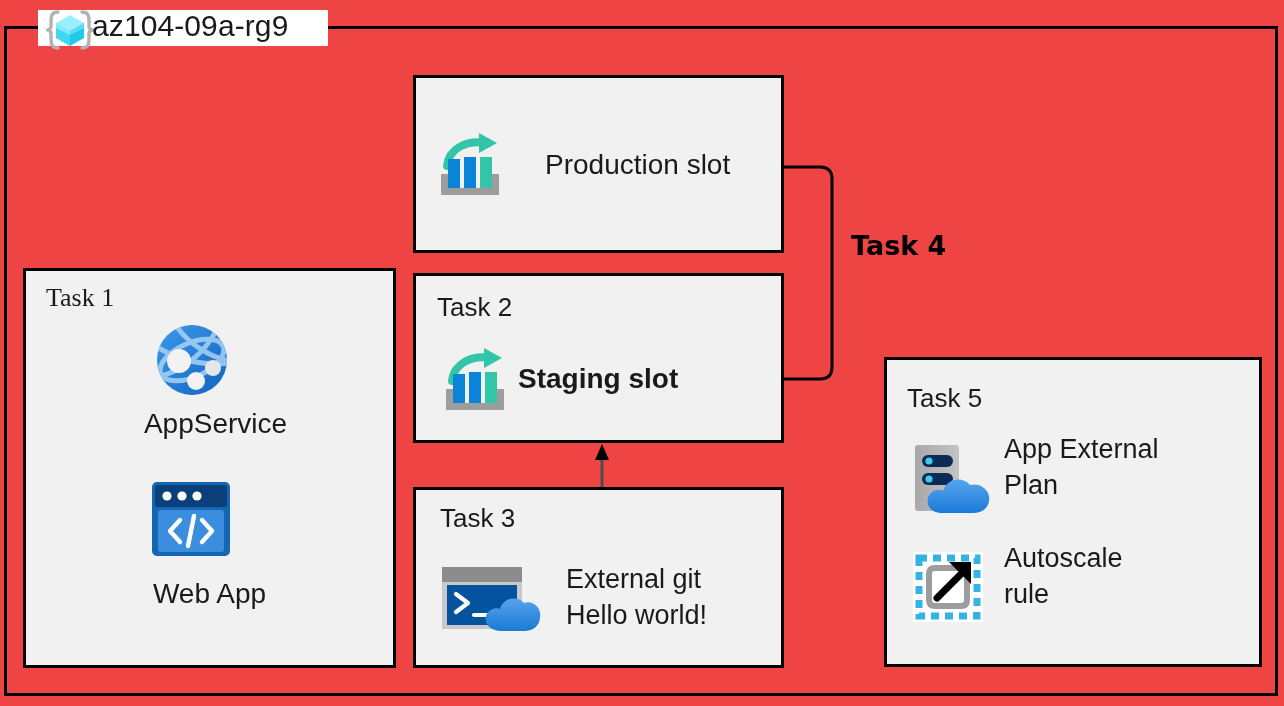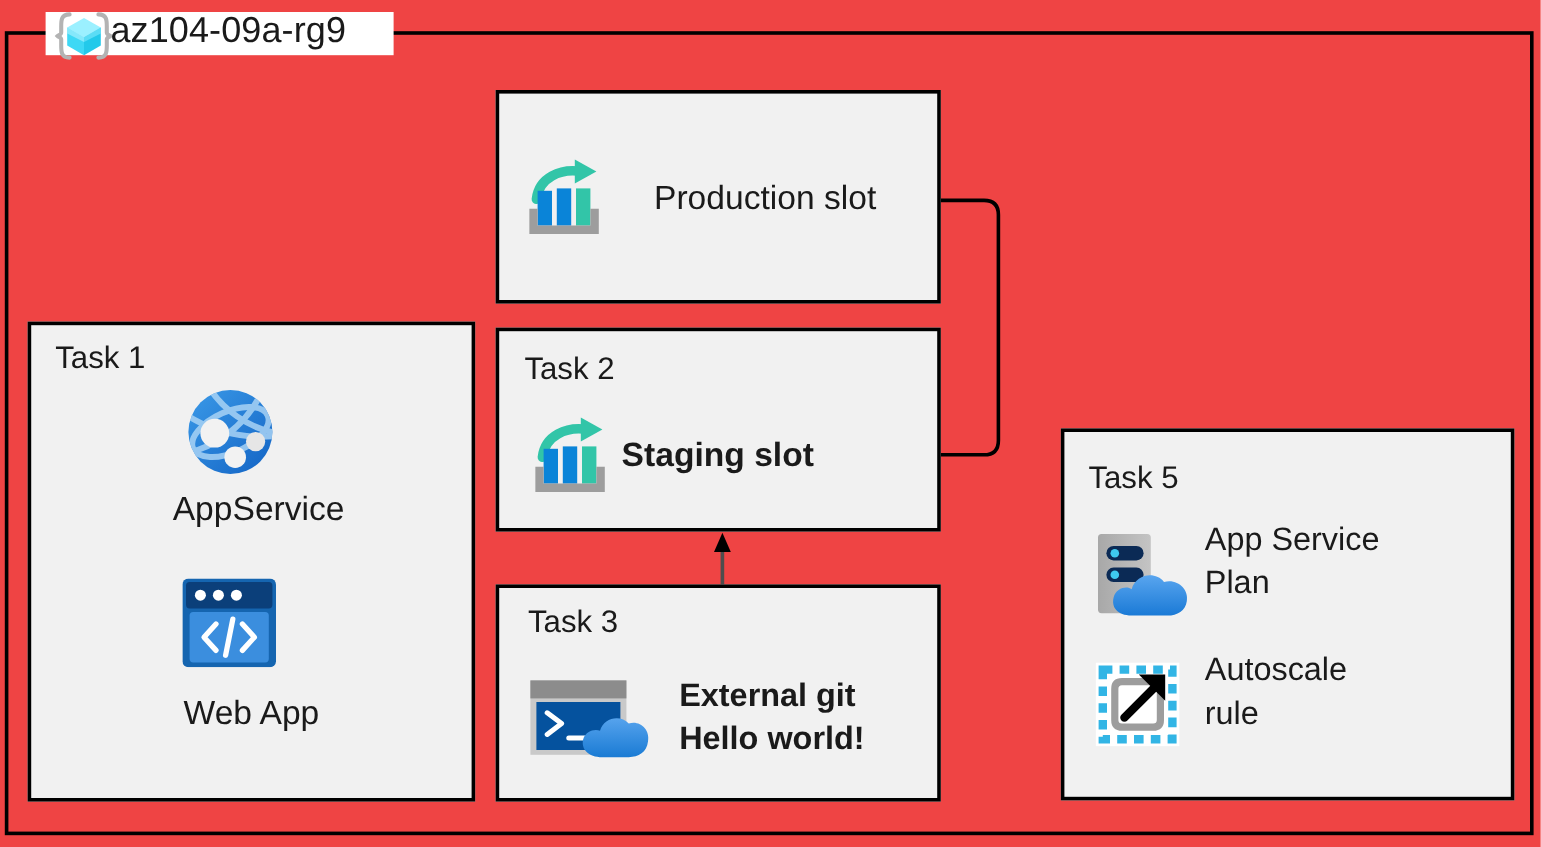--- a/index.html
+++ b/index.html
@@ -143,21 +143,21 @@
       <rect x="39" y="25" width="12" height="31" fill="#32c5a8"></rect>
 
       <path d="M0 42 L7 42 L7 56 L51 56 L51 42 L58 42 L58 63 L0 63 Z" fill="#9d9d9d"></path>
     </svg>
   </div>
 
   <div class="slot-label" style="left:513px; top:149px;margin-left:32px;">Production slot</div>
 
   <div class="box" style="left:23px; top:268px; width:373px; height:400px;"></div>
 
-  <div class="box-label" style="left:46px; top:283px;">Task 1</div>
+  <div class="box-label" style="left:46px; top:283px;font-family:Liberation Serif, serif;">Task 1</div>
 
   <div class="icon-wrap" style="left:155px; top:323px; width:74px; height:74px;">
     <svg width="74" height="74" viewBox="0 0 74 74">
       <defs>
         <linearGradient id="globeGrad" x1="0" y1="0" x2="1" y2="1">
           <stop offset="0" stop-color="#3b9ae8"></stop>
           <stop offset="1" stop-color="#1263c4"></stop>
         </linearGradient>
         <clipPath id="globeClip">
             <circle cx="37" cy="37" r="35"></circle>
@@ -237,26 +237,27 @@
             <stop offset="0" stop-color="#56a3ed"></stop>
             <stop offset="1" stop-color="#1a7bd4"></stop>
           </linearGradient>
         </defs>
         <path d="M62 66 C50 66 44 59 46 51 C48 44 56 42 60 44 C63 33 77 30 84 38
                  C93 35 102 43 100 53 C99 62 92 66 84 66 Z" fill="url(#shellCloud)"></path>
       </g>
     </svg>
   </div>
 
-  <div class="item-label" style="left:566px; top:562px;font-weight:bold;">
+  <div class="item-label" style="left:566px; top:562px;">
     <div>External git</div>
     <div>Hello world!</div>
   </div>
 
   <div class="swap-text" style="left:851px; top:225px;">
+    <div>Task 4</div>
   </div>
 
   <div class="box" style="left:884px; top:357px; width:378px; height:310px;"></div>
 
   <div class="box-label" style="left:907px; top:383px;">Task 5</div>
 
   <div class="icon-wrap" style="left:913px; top:443px; width:82px; height:74px;">
     <svg width="82" height="74" viewBox="0 0 82 74">
       <defs>
         <linearGradient id="srvGrad" x1="0" y1="0" x2="1" y2="0">
@@ -272,21 +273,21 @@
       <rect x="9" y="12" width="31" height="12" rx="6" fill="#0b2a55"></rect>
       <circle cx="16" cy="18" r="3.6" fill="#3fc9ef"></circle>
       <rect x="9" y="30" width="31" height="12" rx="6" fill="#0b2a55"></rect>
       <circle cx="16" cy="36" r="3.6" fill="#3fc9ef"></circle>
       <path d="M30 70 C18 70 13 63 15 55 C17 47 26 45 30 48 C34 35 50 33 57 42
                C68 39 78 48 76 58 C75 66 68 70 60 70 Z" fill="url(#planCloud)"></path>
     </svg>
   </div>
 
   <div class="item-label" style="left:1004px; top:432px;">
-    <div>App Service</div>
+    <div>App External</div>
     <div>Plan</div>
   </div>
 
   <div class="icon-wrap" style="left:913px; top:552px; width:70px; height:70px;">
     <svg width="70" height="70" viewBox="0 0 70 70">
       <rect x="0" y="0" width="70" height="70" fill="#ffffff"></rect>
 
       <rect x="6" y="6" width="58" height="58" fill="none" stroke="#32b5e5" stroke-width="7" stroke-dasharray="8 6"></rect>
 
       <path d="M46 16 L22 16 Q16 16 16 22 L16 48 Q16 54 22 54 L48 54 Q54 54 54 48 L54 26" fill="none" stroke="#9d9d9d" stroke-width="6" stroke-linecap="round"></path>

